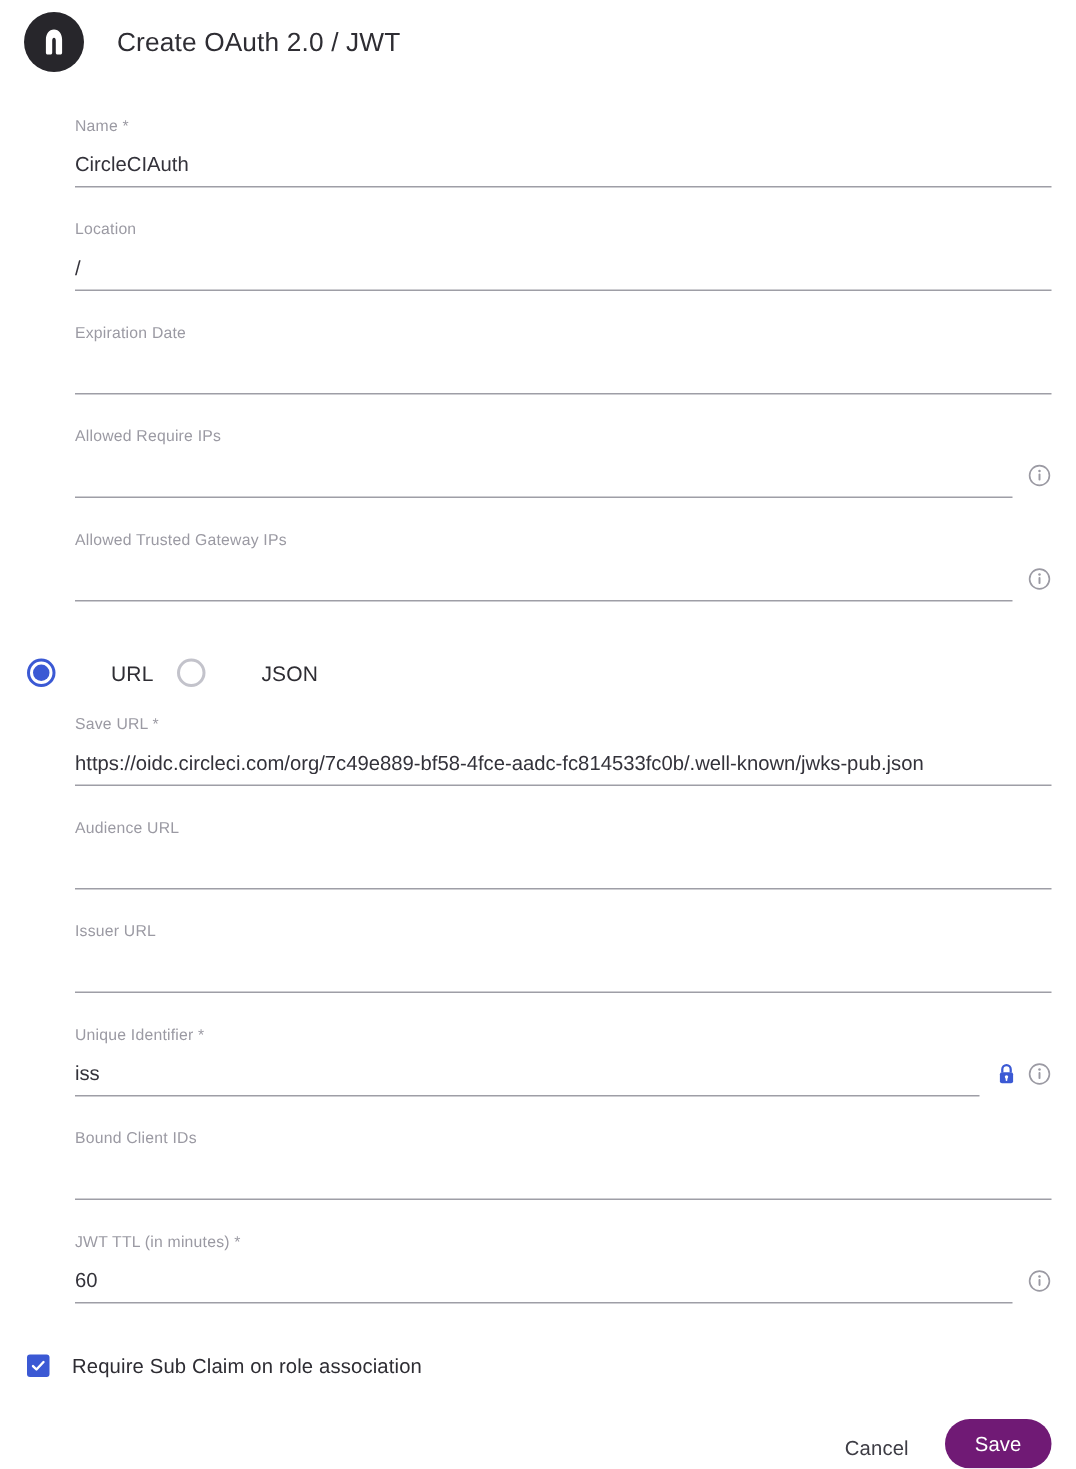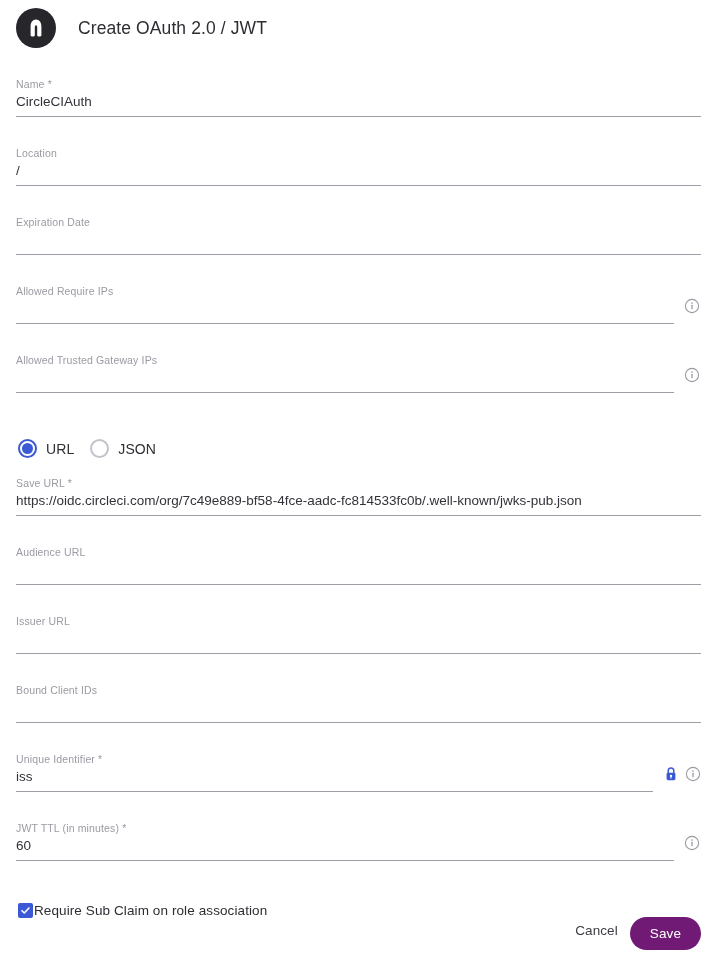--- a/index.html
+++ b/index.html
@@ -50,34 +50,35 @@
 
   
   .form {
     padding: 0 16px;
     margin-top: 7px;
   }
 
   .field {
     position: relative;
     margin-bottom: 0;
+    margin-left: 34px;
   }
   .field-label {
     display: block;
     font-size: 10.5px;
     color: #9b9aa3;
     letter-spacing: 0.15px;
     line-height: 14px;
     padding-top: 14px;
   }
 
   .input-row {
     position: relative;
     display: flex;
-    align-items: flex-start;
+    align-items: center;
     height: 41px;
   }
   .input-wrap {
     position: relative;
     flex: 1 1 auto;
     min-width: 0;
   }
   .input-line {
     width: 100%;
     border: 0;
@@ -152,27 +153,28 @@
     content: "";
     position: absolute;
     inset: 2px;
     border-radius: 50%;
     background: #3b59d4;
   }
   .radio-label {
     font-size: 14px;
     color: #2e2d33;
     letter-spacing: 0.1px;
+    margin-left: 28px;
   }
 
   
   .checkbox-row {
     display: flex;
     align-items: center;
-    gap: 1px;
+    gap: 15px;
     margin-top: 27px;
     padding-left: 2px;
     cursor: pointer;
   }
   .checkbox-mark {
     width: 15px;
     height: 15px;
     border-radius: 2px;
     background: #3b59d4;
     flex: 0 0 15px;
@@ -188,24 +190,24 @@
   }
 
   
   .footer {
     position: absolute;
     left: 0;
     right: 0;
     bottom: 0;
     height: 62px;
     display: flex;
-    align-items: flex-start;
+    align-items: flex-end;
     justify-content: flex-end;
     padding-right: 16px;
-    gap: 10px;
+    gap: 22px;
   }
   .btn-cancel {
     background: none;
     border: 0;
     font-family: "Liberation Sans", sans-serif;
     font-size: 13.5px;
     color: #3d3c44;
     cursor: pointer;
     padding: 6px 2px;
     letter-spacing: 0.1px;
@@ -327,29 +329,20 @@
       <label class="field-label">Audience URL</label>
       <div class="input-row">
         <div class="input-wrap">
           <input class="input-line" type="text" value="" style="">
         </div>
       </div>
     </div>
 
     <div class="field">
       <label class="field-label">Issuer URL</label>
-      <div class="input-row">
-        <div class="input-wrap">
-          <input class="input-line" type="text" value="" style="">
-        </div>
-      </div>
-    </div>
-
-    <div class="field">
-      <label class="field-label">Bound Client IDs</label>
       <div class="input-row">
         <div class="input-wrap">
           <input class="input-line" type="text" value="" style="">
         </div>
       </div>
     </div>
 
     <div class="field">
       <label class="field-label">Unique Identifier *</label>
       <div class="input-row has-icons has-two">
@@ -370,20 +363,29 @@
               <circle cx="8" cy="8" r="6.6" fill="none" stroke="#9b9aa3" stroke-width="1.1"></circle>
               <circle cx="8" cy="5" r="0.85" fill="#9b9aa3"></circle>
               <rect x="7.35" y="6.7" width="1.3" height="4.6" rx="0.55" fill="#9b9aa3"></rect>
             </svg>
           </span>
         </div>
       </div>
     </div>
 
     <div class="field">
+      <label class="field-label">Bound Client IDs</label>
+      <div class="input-row">
+        <div class="input-wrap">
+          <input class="input-line" type="text" value="" style="">
+        </div>
+      </div>
+    </div>
+
+    <div class="field">
       <label class="field-label">JWT TTL (in minutes) *</label>
       <div class="input-row has-icons">
         <div class="input-wrap">
           <input class="input-line" type="text" value="60" style="">
         </div>
         <div class="trailing">
           <span class="icon-btn">
             <svg width="16" height="16" viewBox="0 0 16 16" aria-hidden="true">
               <circle cx="8" cy="8" r="6.6" fill="none" stroke="#9b9aa3" stroke-width="1.1"></circle>
               <circle cx="8" cy="5" r="0.85" fill="#9b9aa3"></circle>

